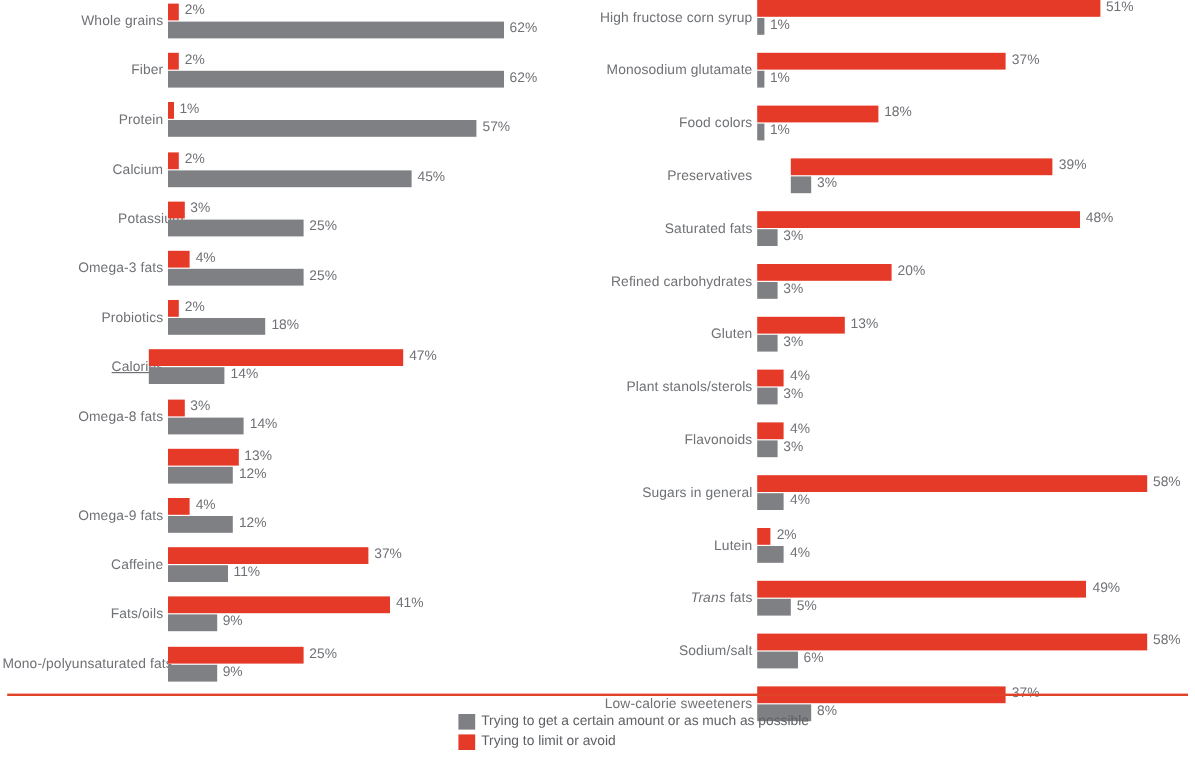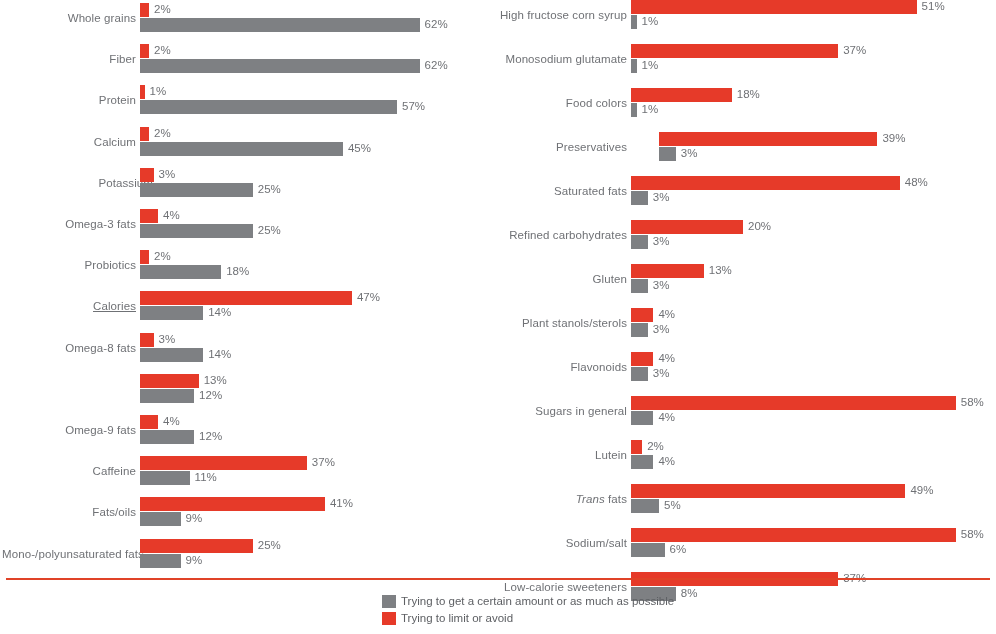--- a/index.html
+++ b/index.html
@@ -186,21 +186,21 @@
           <div class="row-label" style="width: 134px; right: 354px;">Probiotics</div>
           <div class="bars" style="left: 140px; width: 350px;">
             <span class="bar bar-limit" style="width: 9.02px; background: rgb(230, 58, 41);"></span>
             <span class="bar-value val-limit" style="left: 14.02px;">2%</span>
             <span class="bar bar-get" style="width: 81.18px; background: rgb(126, 128, 131);"></span>
             <span class="bar-value val-get" style="left: 86.18px;">18%</span>
           </div>
         </div>
         <div class="bar-row" style="top: 291.4px;">
           <div class="row-label" style="width: 134px; right: 354px; text-decoration: underline;">Calories</div>
-          <div class="bars" style="left: 140px; width: 350px; text-align: center;">
+          <div class="bars" style="left: 124px; width: 350px; text-align: center;">
             <span class="bar bar-limit" style="width: 211.97px; background: rgb(230, 58, 41);"></span>
             <span class="bar-value val-limit" style="left: 216.97px;">47%</span>
             <span class="bar bar-get" style="width: 63.14px; background: rgb(126, 128, 131);"></span>
             <span class="bar-value val-get" style="left: 68.14px;">14%</span>
           </div>
         </div>
         <div class="bar-row" style="top: 332.6px;">
           <div class="row-label" style="width: 134px; right: 354px;">Omega-8 fats</div>
           <div class="bars" style="left: 140px; width: 350px;">
             <span class="bar bar-limit" style="width: 13.53px; background: rgb(230, 58, 41);"></span>

